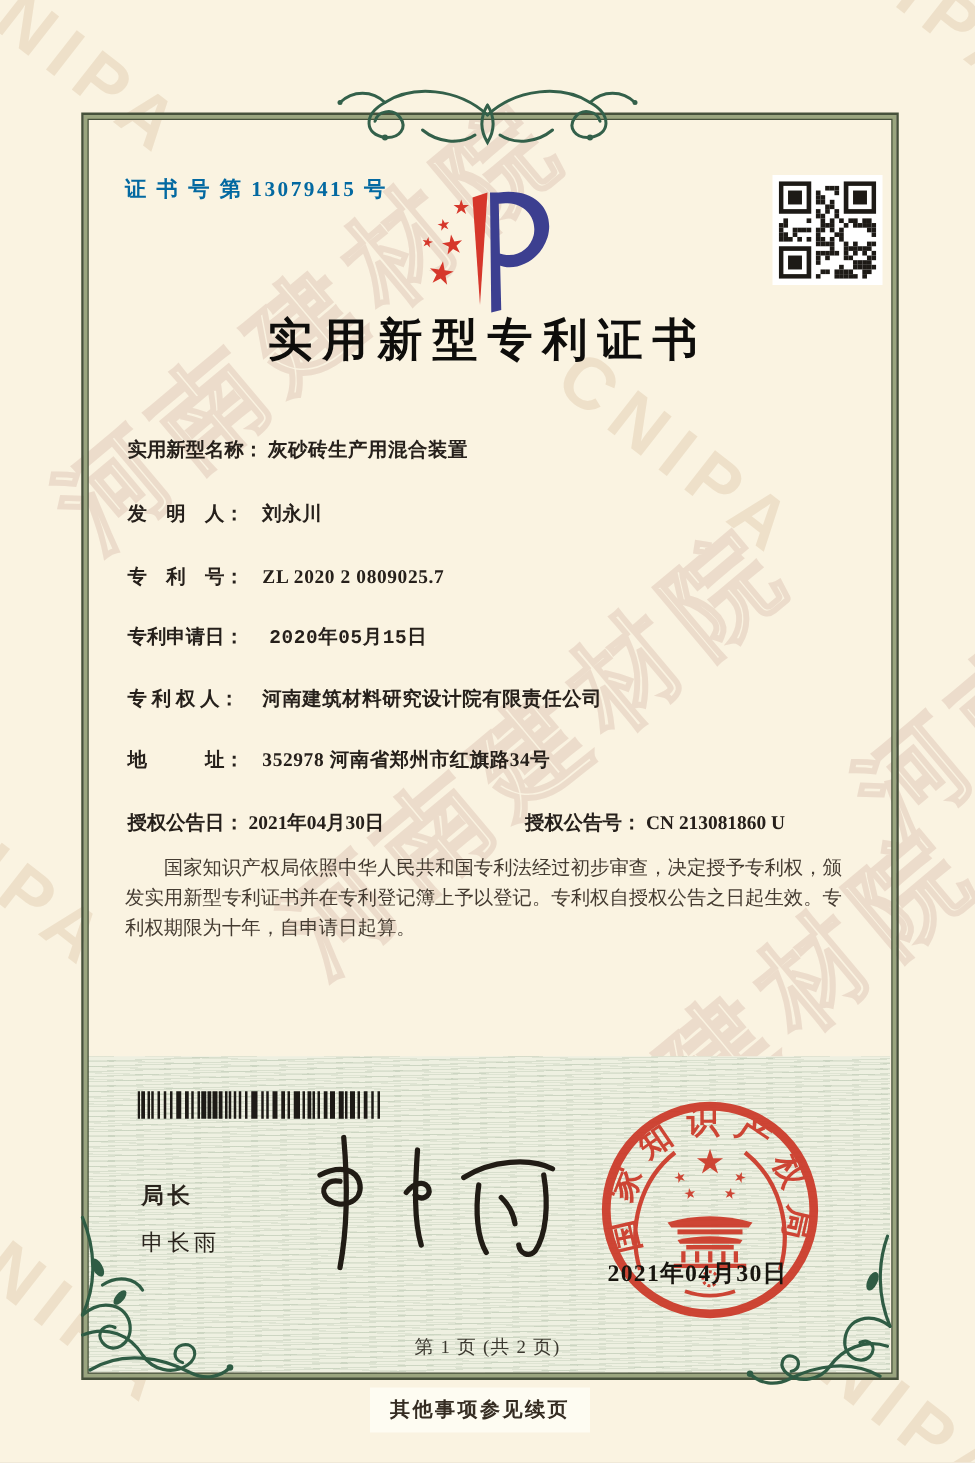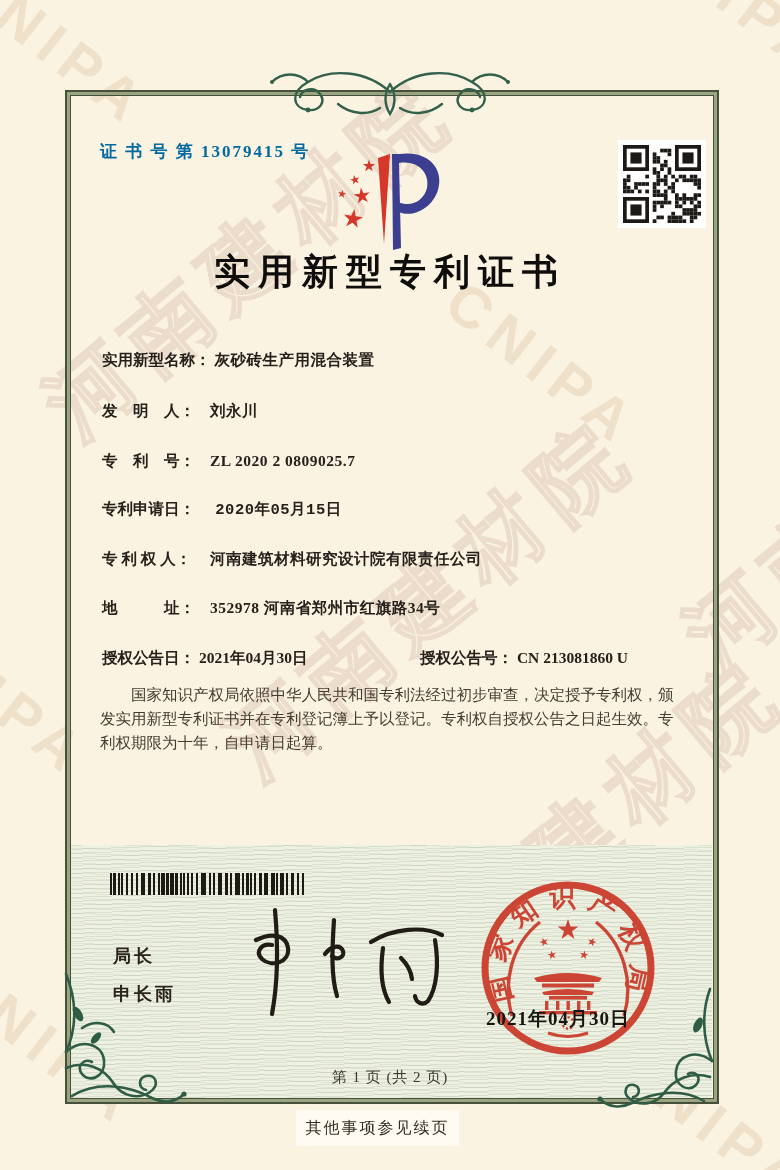--- a/index.html
+++ b/index.html
@@ -58,35 +58,35 @@
   .field-row .val{letter-spacing:.5px;}
   .grant-row{position:absolute;left:102px;top:648px;width:600px;z-index:5;font-size:15.5px;font-weight:700;color:#26201b;white-space:nowrap;}
   .grant-row .right{position:absolute;left:318px;top:0;}
   .body-text{
     position:absolute;left:100px;top:683px;width:586px;z-index:5;
     font-size:15.5px;line-height:1.55;color:#443b31;font-weight:500;
   }
   .body-text p{margin:0;text-indent:2em;}
   .barcode{position:absolute;left:110px;top:872px;z-index:5;}
   .signer-title{position:absolute;left:113px;top:944px;z-index:5;font-size:18px;font-weight:700;color:#2a241d;letter-spacing:3px;}
-  .signer-name{position:absolute;left:113px;top:982px;z-index:5;font-size:18px;font-weight:700;color:#2a241d;letter-spacing:3px;}
+  .signer-name{position:absolute;left:113px;top:982px;z-index:5;font-size:18px;font-weight:400;color:#2a241d;letter-spacing:3px;}
   .sig{position:absolute;left:228px;top:902px;z-index:5;}
   .seal{position:absolute;left:472px;top:878px;z-index:5;}
   .seal-date{
     position:absolute;left:486px;top:1006px;z-index:6;
     font-size:19px;font-weight:700;color:#17150f;letter-spacing:1px;
   }
   .footer-page{
     position:absolute;left:0;top:1068px;width:780px;z-index:5;
     text-align:center;font-size:15px;color:#3b382f;letter-spacing:1px;
   }
   .note-strip{
-    position:absolute;left:296px;top:1110px;width:163px;height:36px;z-index:5;
+    position:absolute;left:296px;top:1110px;width:176px;height:36px;z-index:5;
     background:#fefcf2;display:flex;align-items:center;justify-content:center;
-    font-size:16px;font-weight:400;color:#352c22;letter-spacing:2px;
+    font-size:16px;font-weight:700;color:#352c22;letter-spacing:2px;
   }
 </style>
 </head>
 <body>
 
 <div class="page">
 
   <div class="wm wm-cnipa" style="left:-60px;top:10px;transform:rotate(38deg);">CNIPA</div>
   <div class="wm wm-cnipa" style="left:620px;top:-40px;transform:rotate(38deg);">CNIPA</div>
   <div class="wm wm-cnipa" style="left:430px;top:330px;transform:rotate(38deg);">CNIPA</div>

